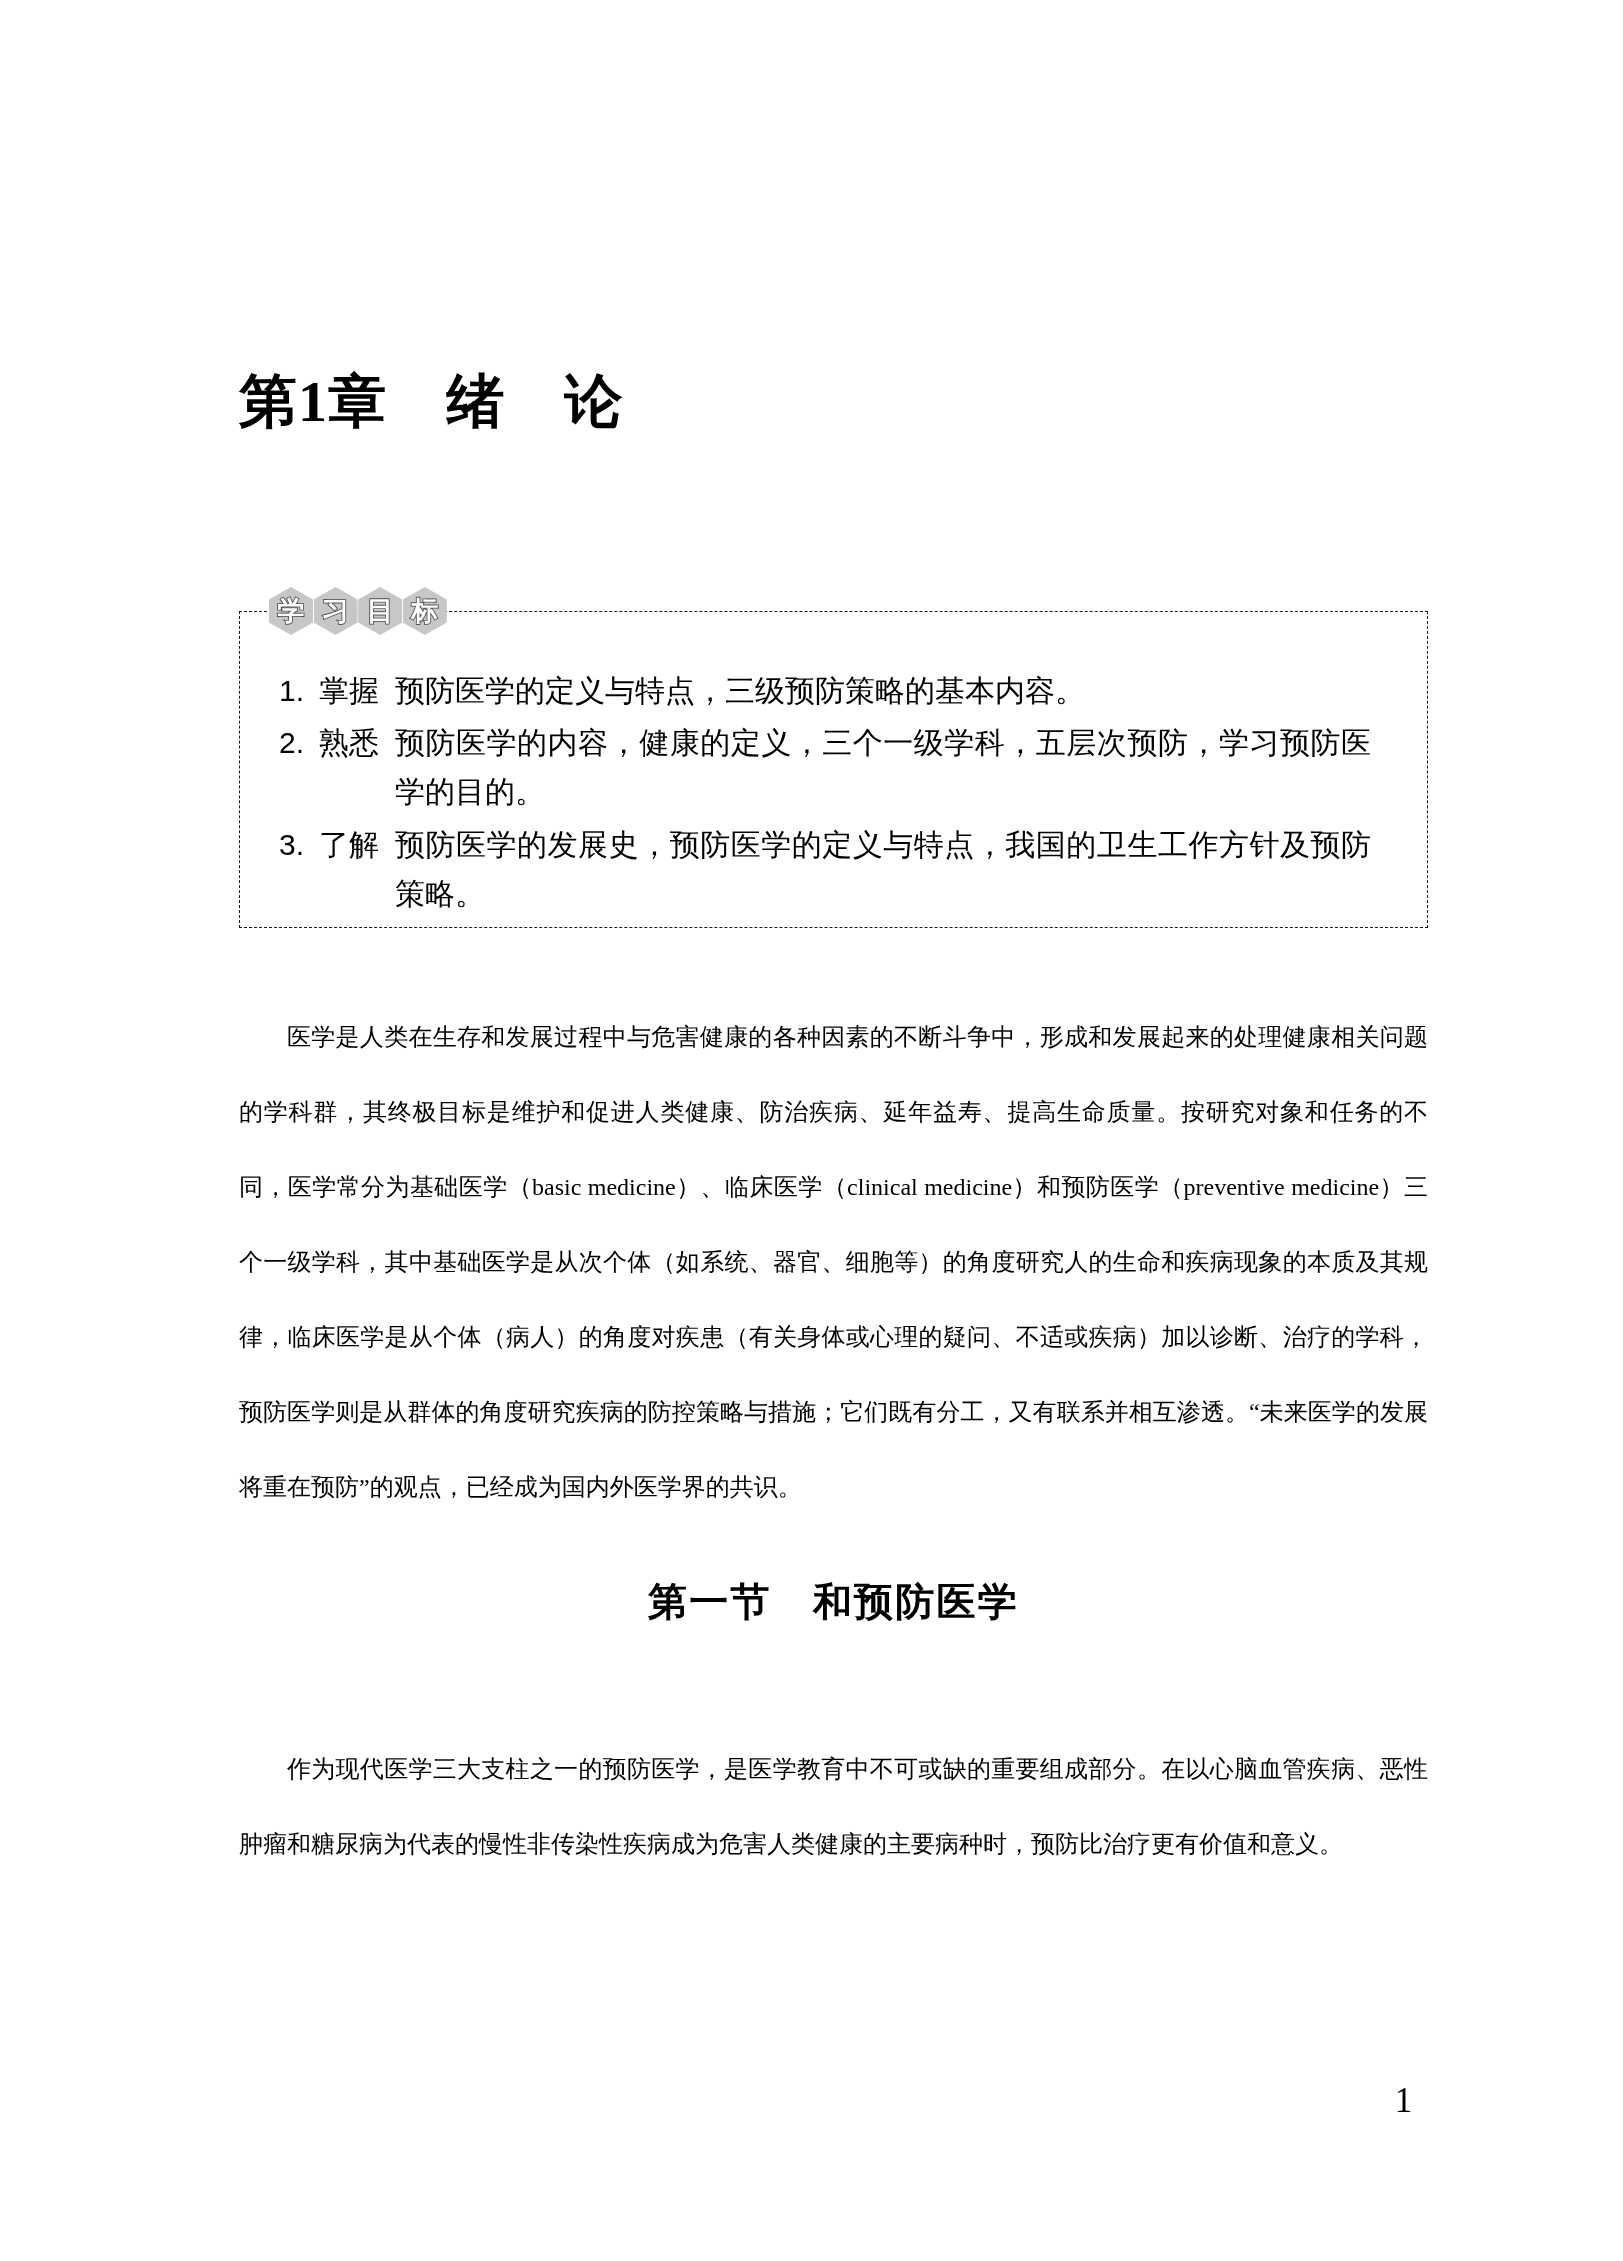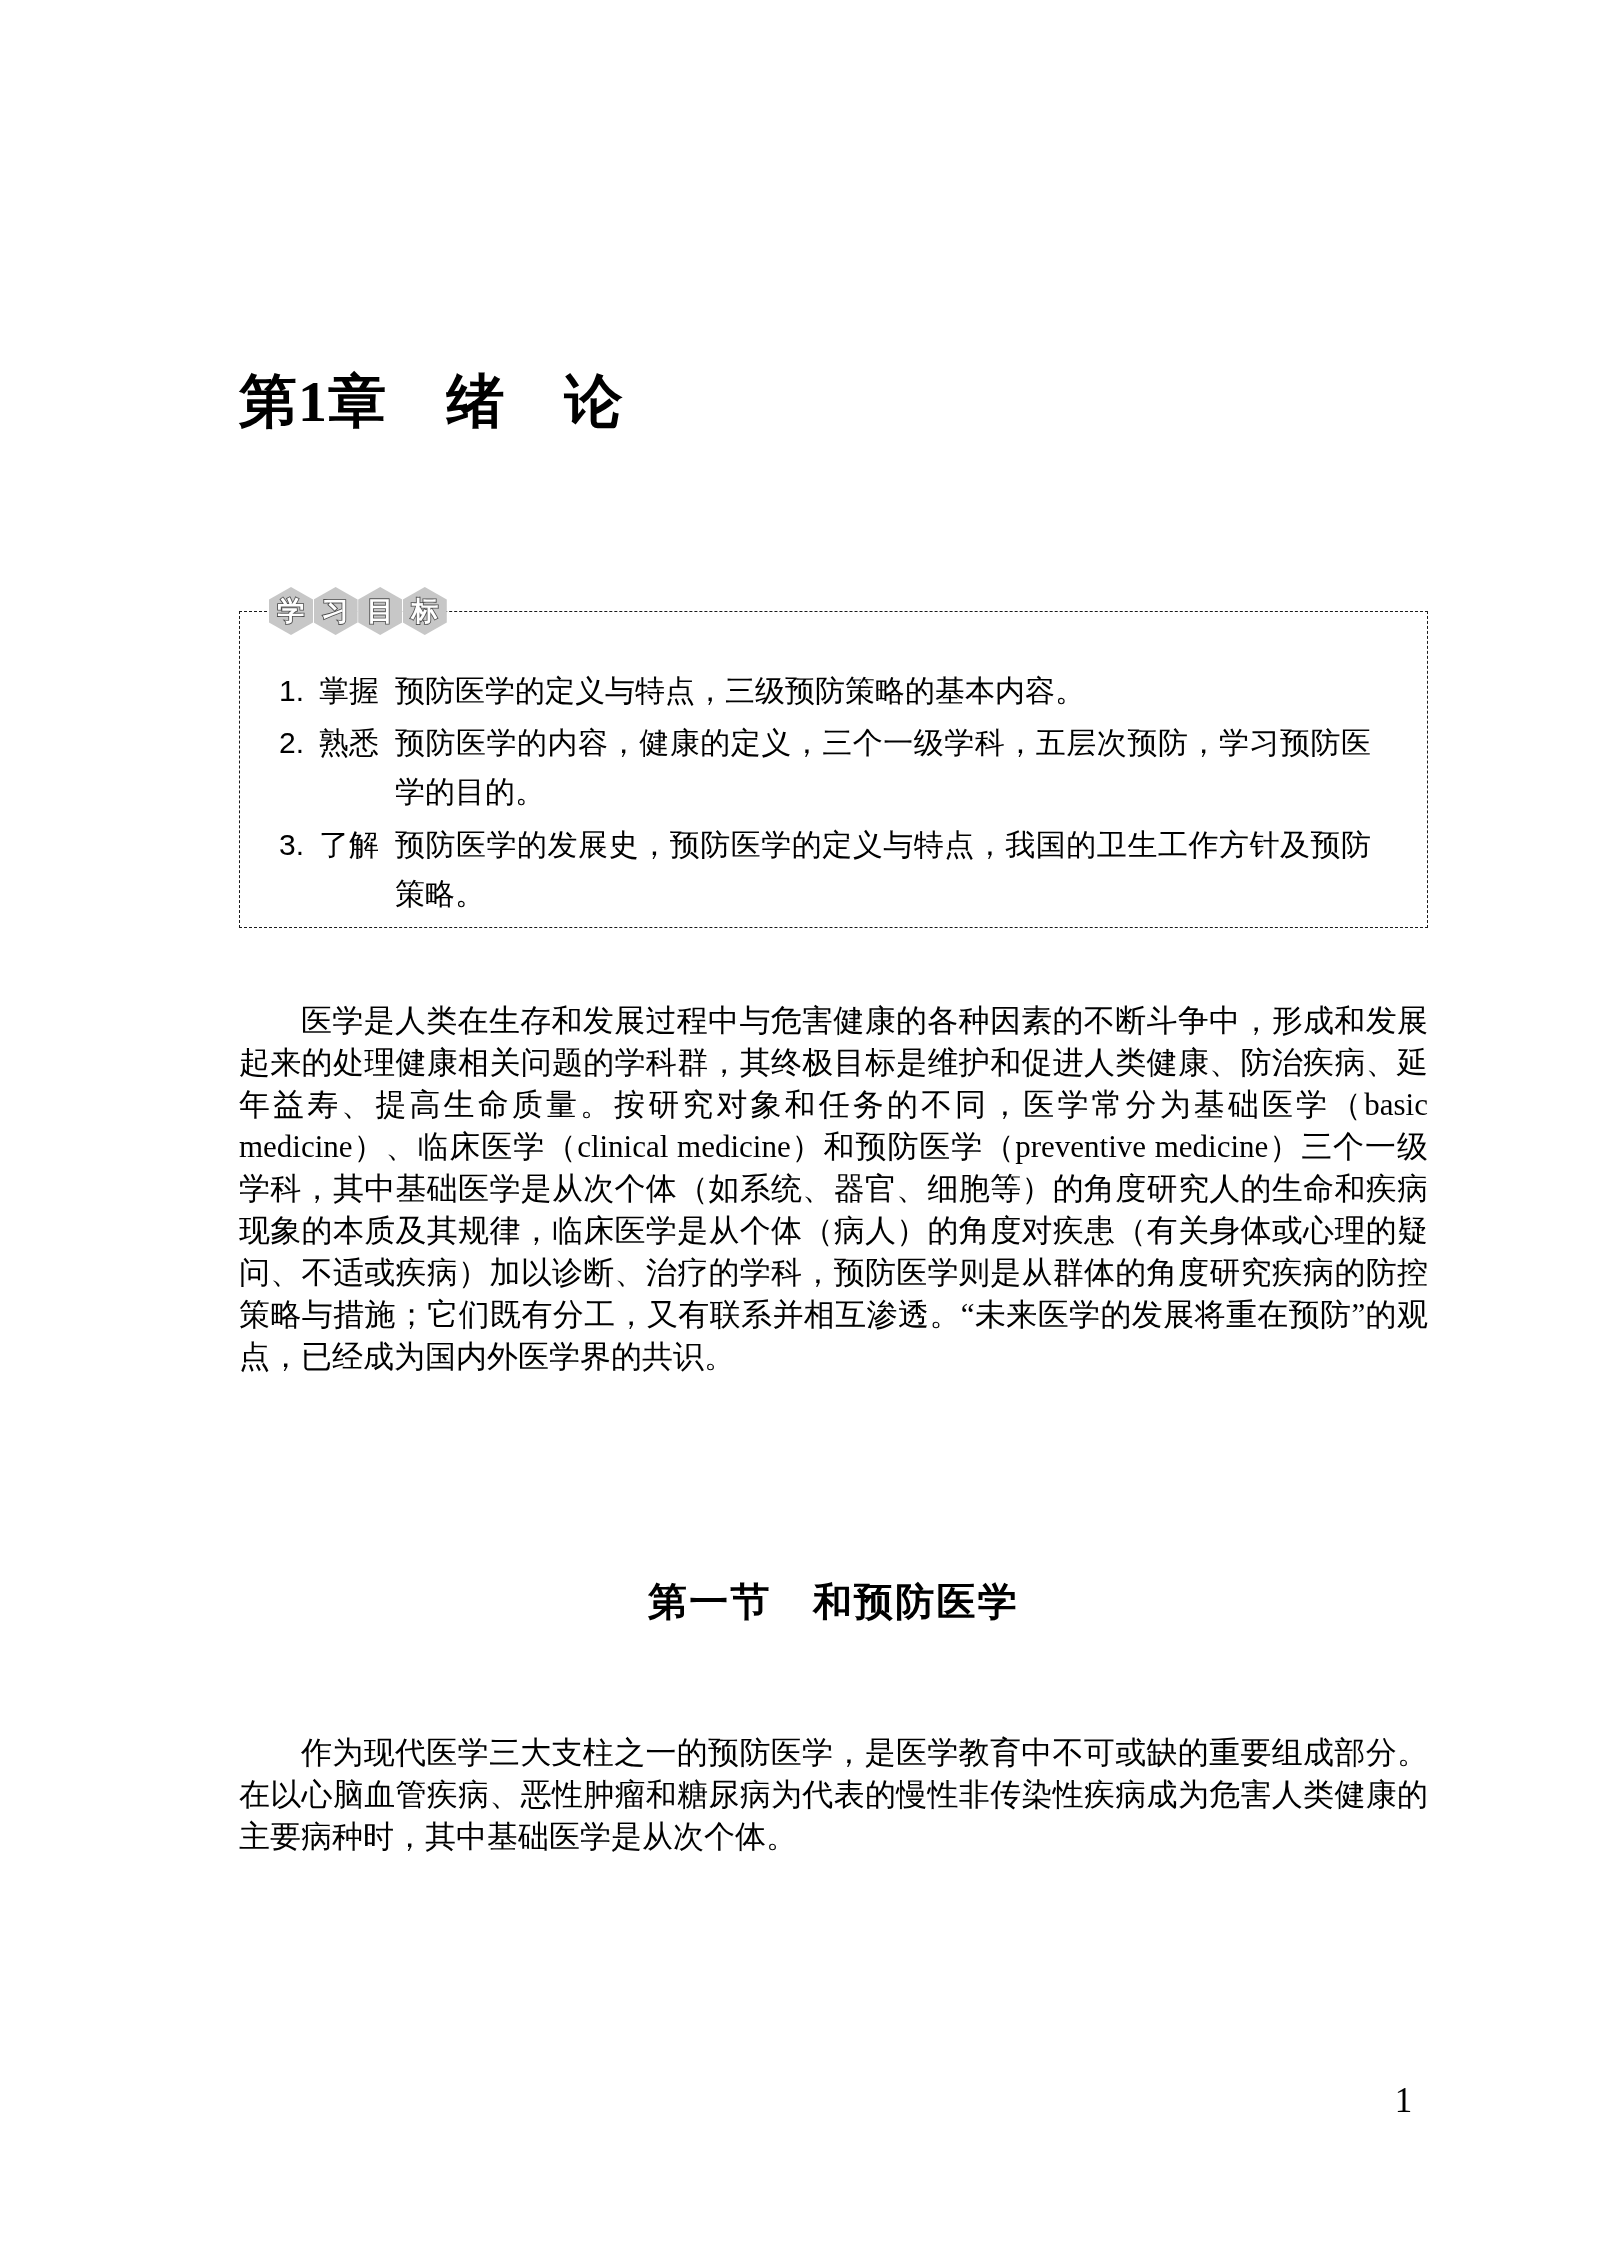--- a/index.html
+++ b/index.html
@@ -31,21 +31,21 @@
     font-size:27px;font-weight:bold;color:#ffffff;
     -webkit-text-stroke:1.7px #4d4d4d;paint-order:stroke fill;
   }
   .obj-item{display:flex;line-height:49px;margin-bottom:3.4px;}
   .obj-num{flex:none;width:40px;}
   .obj-term{flex:none;width:76px;}
   .obj-desc{flex:1;text-align:justify;text-justify:inter-ideograph;}
 
   
   .para{
-    font-size:31px;line-height:42px;
+    font-size:24px;line-height:75px;
     text-align:justify;text-justify:inter-ideograph;text-align-last:left;
   }
   .indent{text-indent:2em;}
   .p1{top:1000px;}
   .p2{top:1732px;}
 
   
   .section-heading{
     top:1575px;text-align:center;font-size:39px;font-weight:bold;
     font-family:"Liberation Sans","DejaVu Sans",sans-serif;letter-spacing:2.2px;
@@ -92,17 +92,17 @@
           <span class="obj-term">了解</span>
           <span class="obj-desc">预防医学的发展史，预防医学的定义与特点，我国的卫生工作方针及预防策略。</span>
         </div>
       </div>
   </section>
 
   <p class="abs para p1 indent">医学是人类在生存和发展过程中与危害健康的各种因素的不断斗争中，形成和发展起来的处理健康相关问题的学科群，其终极目标是维护和促进人类健康、防治疾病、延年益寿、提高生命质量。按研究对象和任务的不同，医学常分为基础医学（basic medicine）、临床医学（clinical medicine）和预防医学（preventive medicine）三个一级学科，其中基础医学是从次个体（如系统、器官、细胞等）的角度研究人的生命和疾病现象的本质及其规律，临床医学是从个体（病人）的角度对疾患（有关身体或心理的疑问、不适或疾病）加以诊断、治疗的学科，预防医学则是从群体的角度研究疾病的防控策略与措施；它们既有分工，又有联系并相互渗透。“未来医学的发展将重在预防”的观点，已经成为国内外医学界的共识。</p>
 
   <h2 class="abs section-heading">第一节　和预防医学</h2>
 
-  <p class="abs para p2 indent">作为现代医学三大支柱之一的预防医学，是医学教育中不可或缺的重要组成部分。在以心脑血管疾病、恶性肿瘤和糖尿病为代表的慢性非传染性疾病成为危害人类健康的主要病种时，其中基础医学是从次个体。</p>
+  <p class="abs para p2 indent">作为现代医学三大支柱之一的预防医学，是医学教育中不可或缺的重要组成部分。在以心脑血管疾病、恶性肿瘤和糖尿病为代表的慢性非传染性疾病成为危害人类健康的主要病种时，预防比治疗更有价值和意义。</p>
 
   <div class="abs page-num">1</div>
 </div>
 
 
 </body></html>

